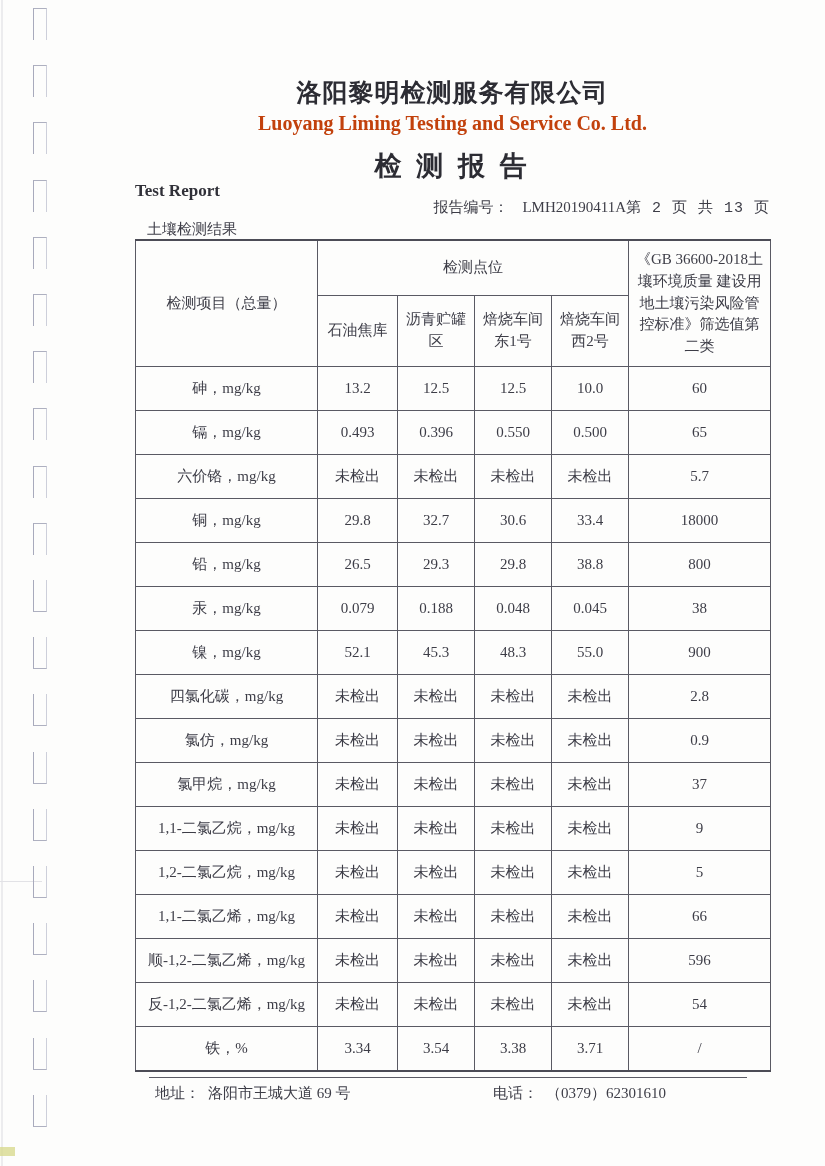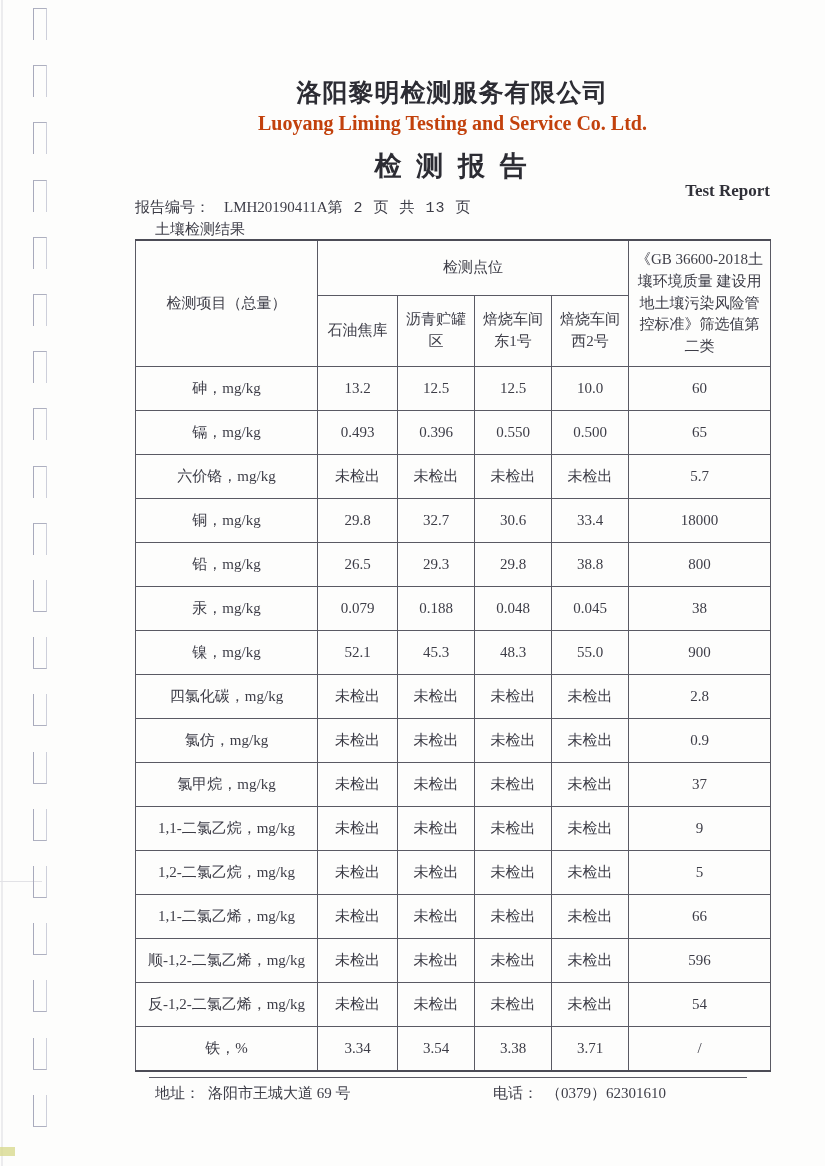--- a/index.html
+++ b/index.html
@@ -18,26 +18,26 @@
   .hole { position:absolute; left:33px; width:12px; height:31px; }
   .hole-top    { border-top:1px solid #aeb0c0; border-left:1px solid #a8aabc; border-right:1px solid #cdcfda; }
   .hole-bottom { border-bottom:1px solid #aeb0c0; border-left:1px solid #a8aabc; border-right:1px solid #cdcfda; }
 
   .content { position:absolute; left:135px; top:0; width:635px; height:100%; }
   .abs { position:absolute; left:0; width:100%; }
 
   .company-cn { top:76px; text-align:center; font-size:25px; font-weight:bold; letter-spacing:1px; color:#2c2c33; }
   .company-en { top:112px; text-align:center; font-size:20px; font-weight:bold; color:#c2410c; }
   .title-cn   { top:148px; text-align:center; font-size:27px; font-weight:bold; letter-spacing:4px; color:#2c2c33; }
-  .title-en   { top:181px; text-align:right; font-size:17px; font-weight:bold; color:#303038; }
-
-  .meta-row { top:198px; display:flex; justify-content:flex-start; font-size:15px; }
+  .title-en   { top:181px; text-align:left; font-size:17px; font-weight:bold; color:#303038; }
+
+  .meta-row { top:198px; display:flex; justify-content:flex-end; font-size:15px; }
   .report-no-value { margin-left:14px; }
   .page-info { letter-spacing:1px;font-family:Liberation Mono, monospace; }
-  .section-title { top:220px; left:20px; width:auto; font-size:15px; }
+  .section-title { top:220px; left:12px; width:auto; font-size:15px; }
 
   table.results {
     position:absolute; top:239px; left:0; width:635px;
     border-collapse:collapse; table-layout:fixed;
     font-size:15px; color:#3d3d47;
   }
   table.results th, table.results td {
     border:1px solid #595963; font-weight:normal;
     text-align:center; vertical-align:middle; padding:2px 5px;
     line-height:1.45; overflow:hidden;

